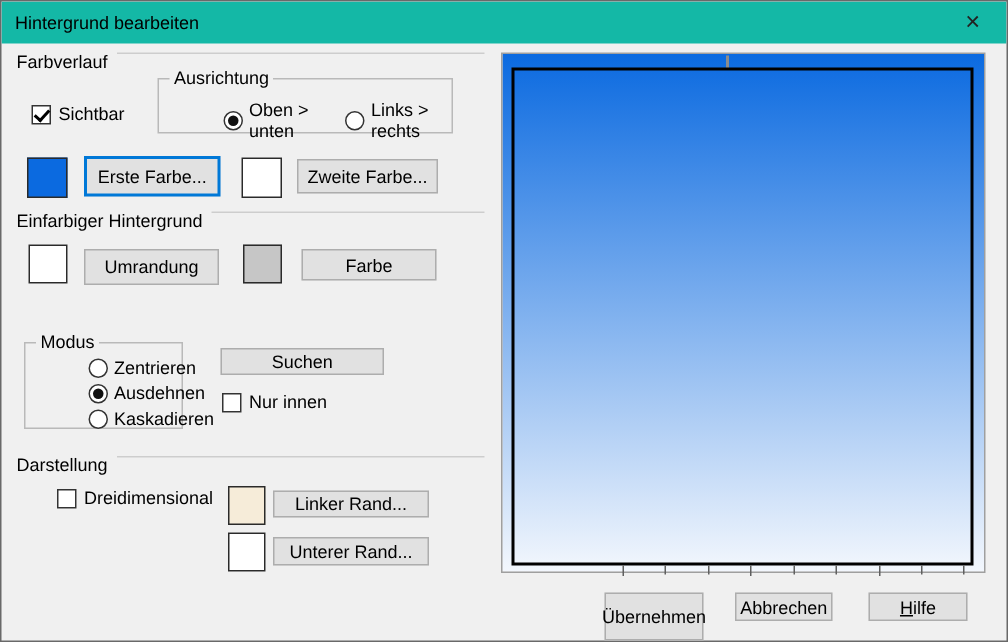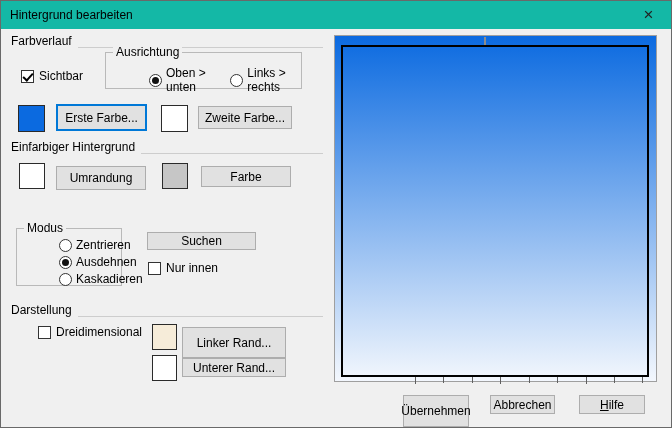--- a/index.html
+++ b/index.html
@@ -8,21 +8,21 @@
     background:#f0f0f0;border:1px solid #696969;overflow:hidden;
     font-family:"Liberation Sans",sans-serif;font-size:12px;color:#000;
   }
   
   .titlebar{position:absolute;left:0;top:0;right:0;height:28px;background:#14b8a6;
     display:flex;align-items:center;padding-left:9px;box-sizing:border-box;}
   .title-text{font-size:12px;color:#000;}
   .close-btn{position:absolute;right:0;top:0;width:45px;height:28px;display:flex;
     align-items:center;justify-content:center;font-size:17px;color:#222;cursor:default;}
   
-  .sect{position:absolute;display:flex;align-items:flex-end;gap:6px;height:14px;}
+  .sect{position:absolute;display:flex;align-items:flex-start;gap:6px;height:14px;}
   .sect .line{flex:1;border-top:1px solid #cdcdcd;height:0;margin-top:1px;}
   
   .groupbox{position:absolute;border:1px solid #b9b9b9;box-sizing:border-box;padding-left:35px;}
   .groupbox .legend{position:absolute;top:-8px;left:7px;background:#f0f0f0;padding:0 3px;}
   
   .cb{width:13px;height:13px;border:1px solid #333;background:#fff;position:relative;
     display:inline-block;box-sizing:border-box;flex:none;}
   .cb.checked::after{content:"";position:absolute;left:3px;top:0px;width:4px;height:8px;
     border:solid #000;border-width:0 2px 2px 0;transform:rotate(42deg);}
   .rb{width:13px;height:13px;border:1px solid #333;border-radius:50%;background:#fff;
@@ -129,21 +129,21 @@
     <span>Darstellung</span>
     <span class="line"></span>
   </div>
 
   <div class="ctl-row" style="left:13px;top:324px;padding-left:24px;">
     <span class="cb"></span>
     <span>Dreidimensional</span>
   </div>
 
   <div class="swatch" style="left: 151px; top: 323px; width: 25px; height: 26px; background: rgb(246, 236, 217);"></div>
-  <div class="btn" style="left:181px;top:326px;width:104px;height:31px;">
+  <div class="btn" style="left:181px;top:326px;width:104px;height:18px;">
     <span>Linker Rand...</span>
   </div>
   <div class="swatch" style="left: 151px; top: 354px; width: 25px; height: 26px; background: rgb(255, 255, 255);"></div>
   <div class="btn" style="left:181px;top:357px;width:104px;height:19px;">
     <span>Unterer Rand...</span>
   </div>
 
   <div class="preview" style="background: linear-gradient(rgb(11, 106, 224) 0%, rgb(243, 247, 253) 100%);">
     <div class="tick-top" style="left:149px;top:1px;height:9px;"></div>
     <div class="frame"></div>

